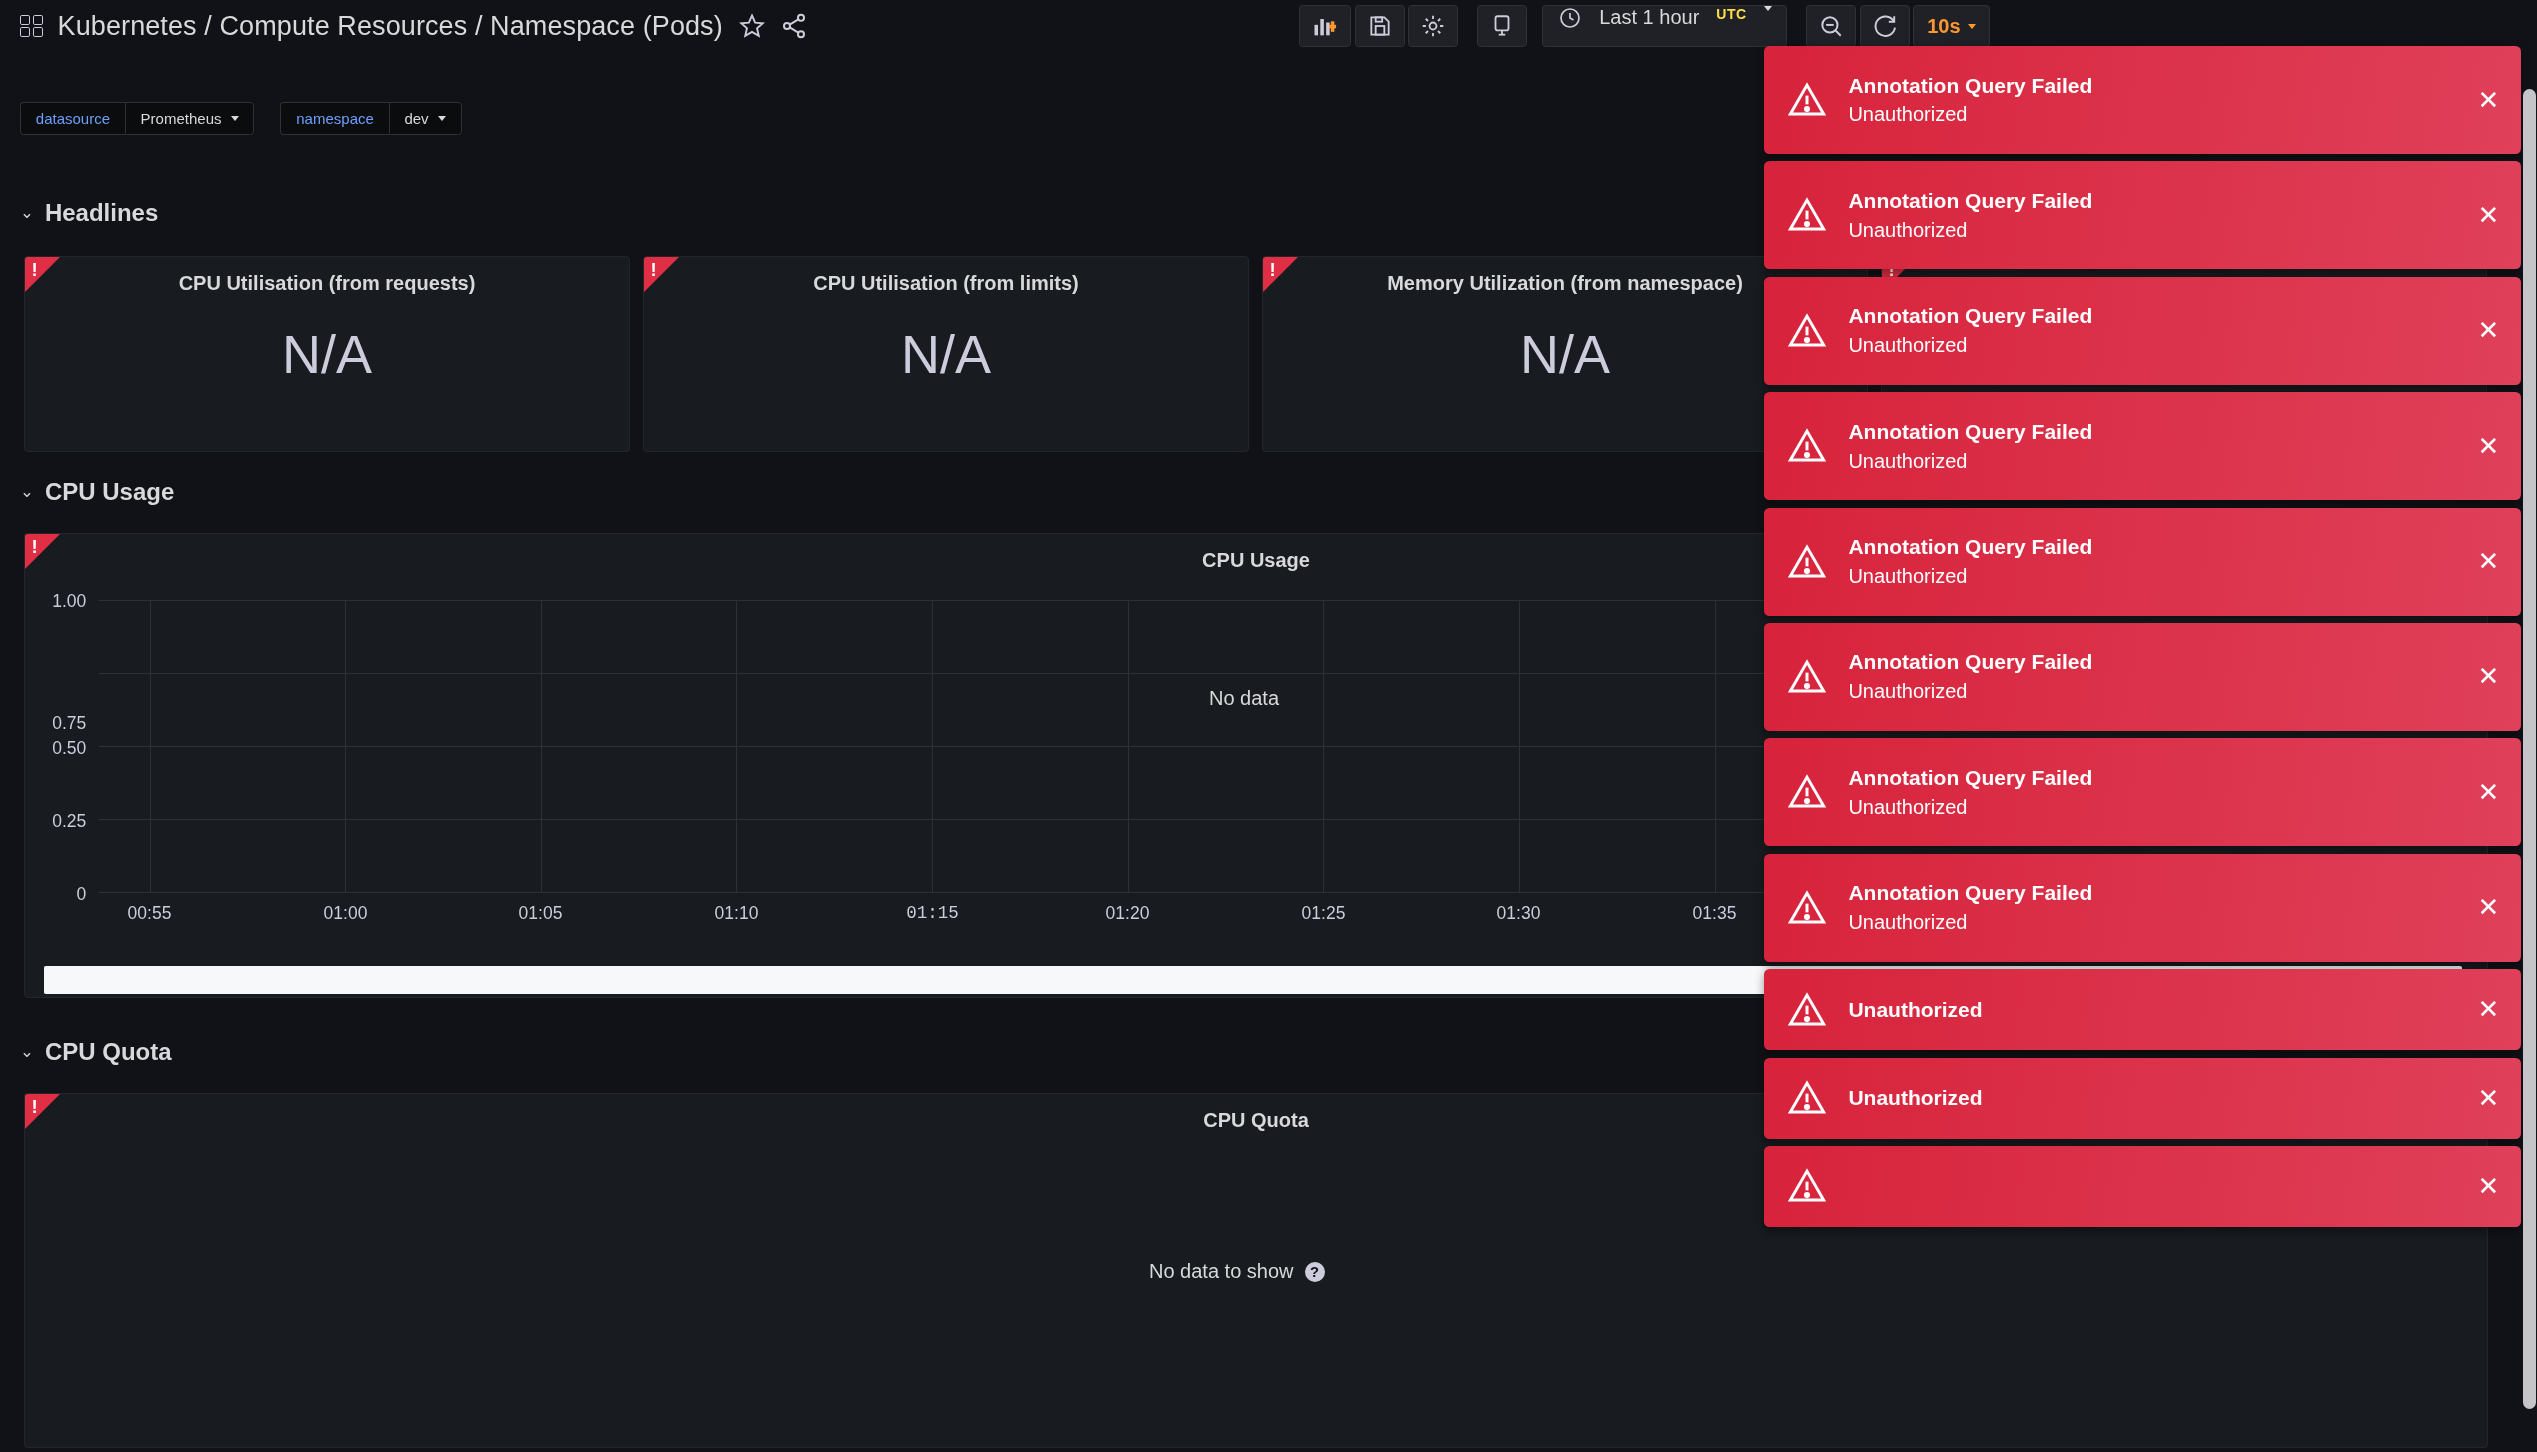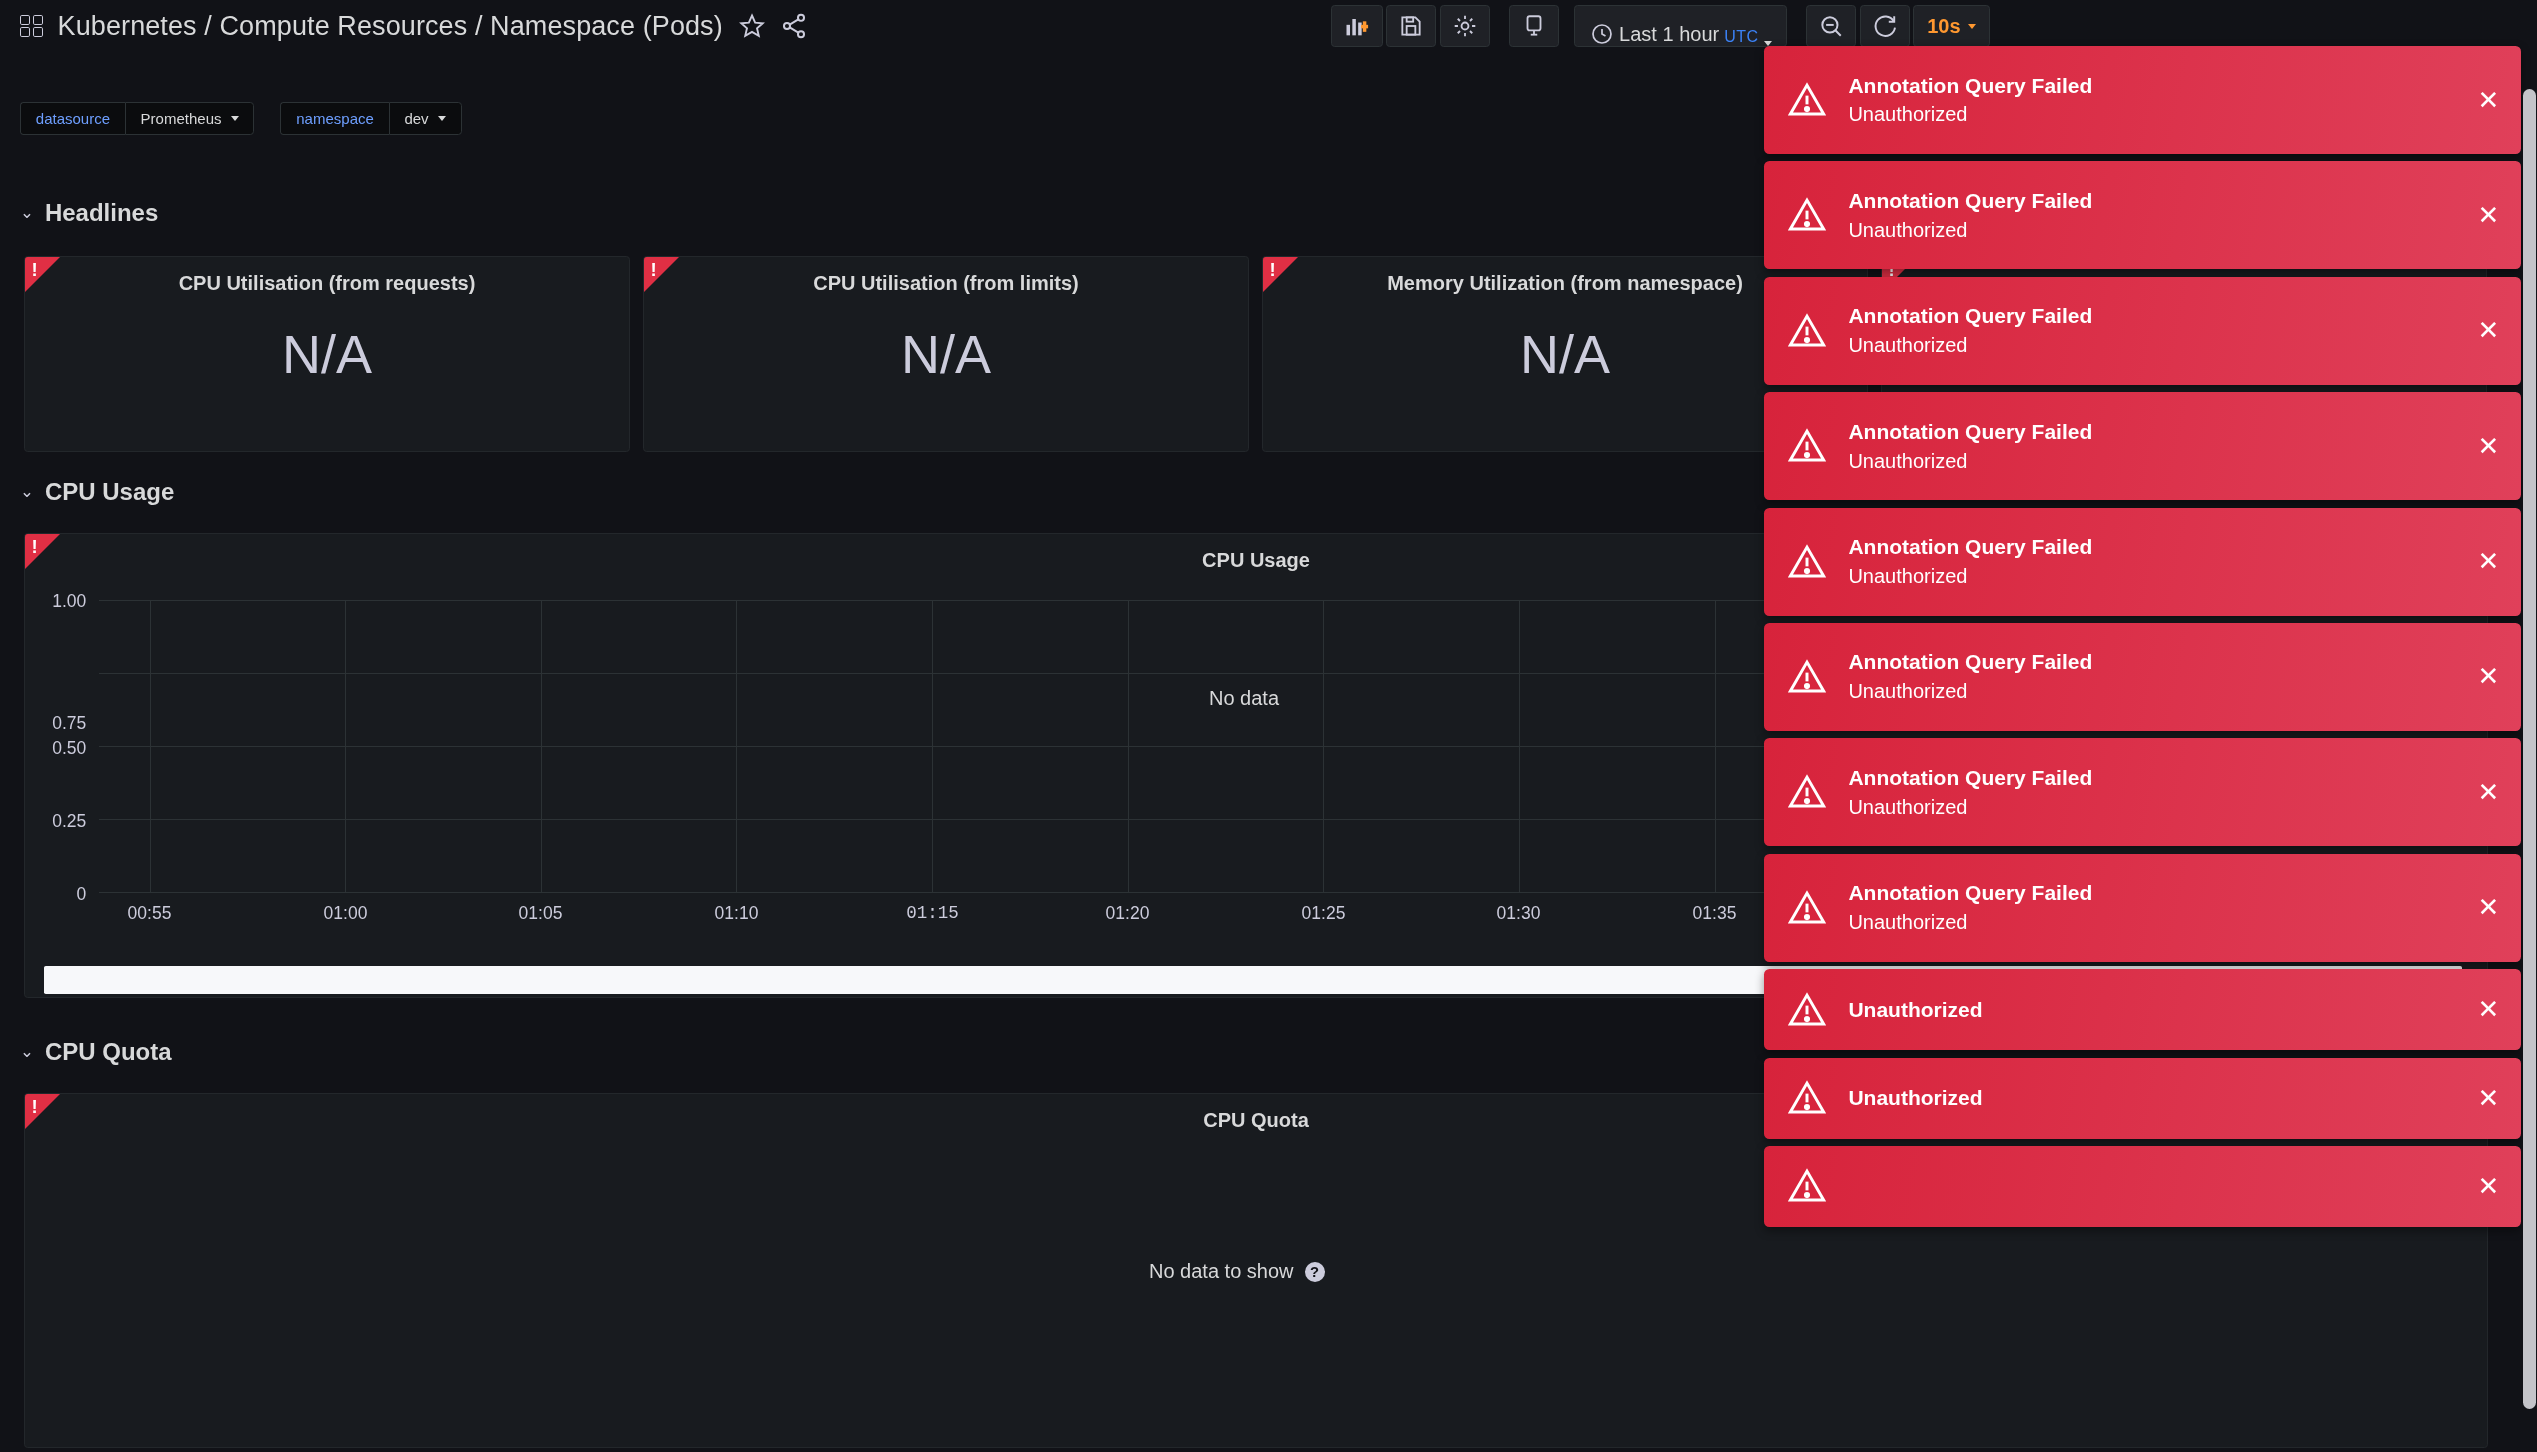--- a/index.html
+++ b/index.html
@@ -24,24 +24,24 @@
 
   .nav-right { margin-left: auto; display: flex; align-items: center; padding-right: 20px; gap: 3.7px; }
   .tbtn {
     height: 42px; min-width: 50px; border-radius: 3.7px; background: #1f2126;
     border: 0.9px solid #2c3235; display: flex; align-items: center; justify-content: center;
     color: #ccccdc; cursor: pointer; padding: 0 11px;
   }
   .tbtn.gap-l { margin-left: 14.8px; }
   .timepick {
     height: 42px; border-radius: 3.7px; background: #1f2126; border: 0.9px solid #2c3235;
-    display: flex; align-items: flex-end; gap: 5px; padding: 0 14.8px; color: #d8d9da;
+    display: flex; align-items: flex-start; gap: 17px; padding: 0 14.8px; color: #d8d9da;
     font-size: 20px; cursor: pointer; margin-left: 12px;
   }
-  .timepick .utc { font-size: 16px; color: #3b82f6; font-weight: 400; letter-spacing: 0.5px; }
+  .timepick .utc { font-size: 14px; color: #fde047; font-weight: 700; letter-spacing: 0.5px; }
   .interval {
     height: 42px; border-radius: 3.7px; background: #1f2126; border: 0.9px solid #2c3235;
     display: flex; align-items: center; gap: 7.4px; padding: 0 13px; color: #ff9830;
     font-size: 20px; font-weight: 700; cursor: pointer;
   }
   .chev-sm { width: 0; height: 0; border-left: 4.6px solid transparent; border-right: 4.6px solid transparent; border-top: 5.5px solid currentColor; }
 
   
   .varsrow { position: absolute; top: 102px; left: 20px; display: flex; align-items: center; gap: 0; }
   .varpill {

